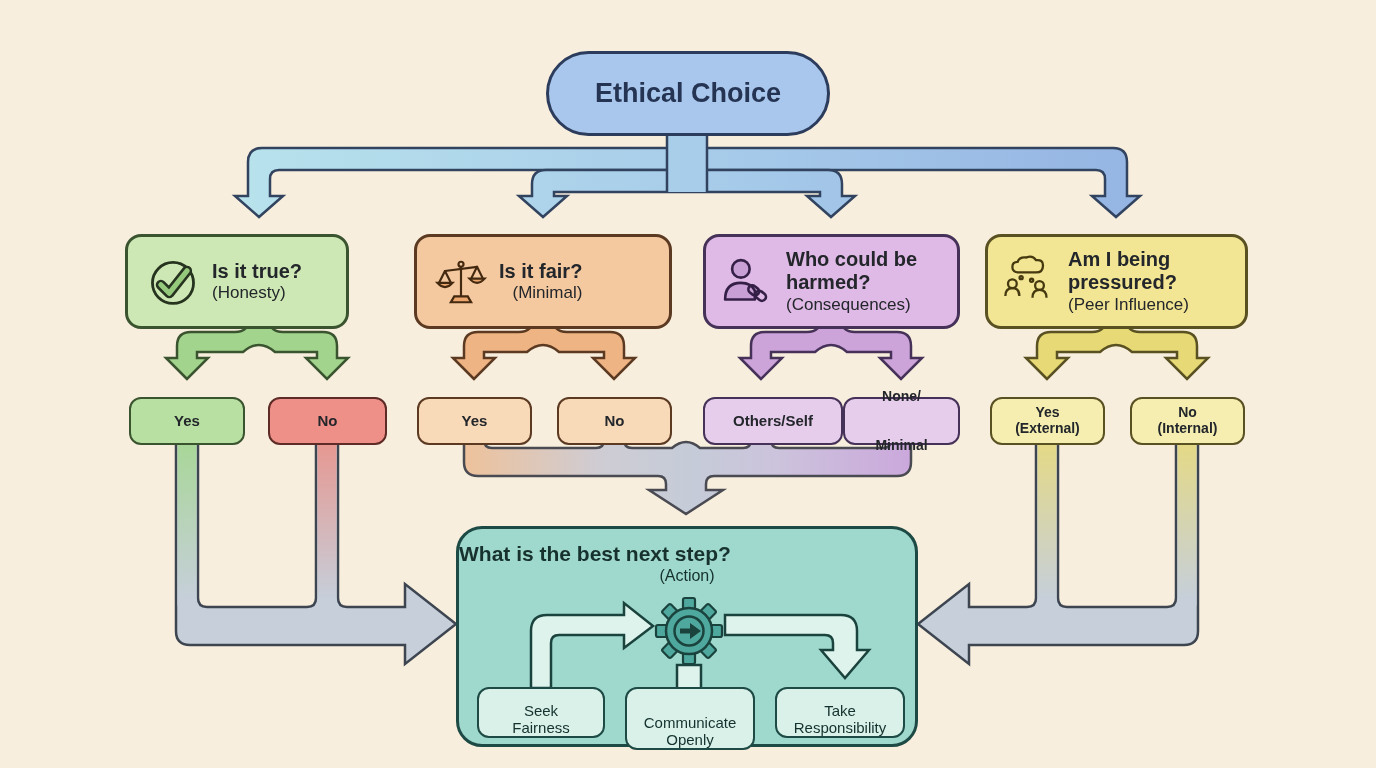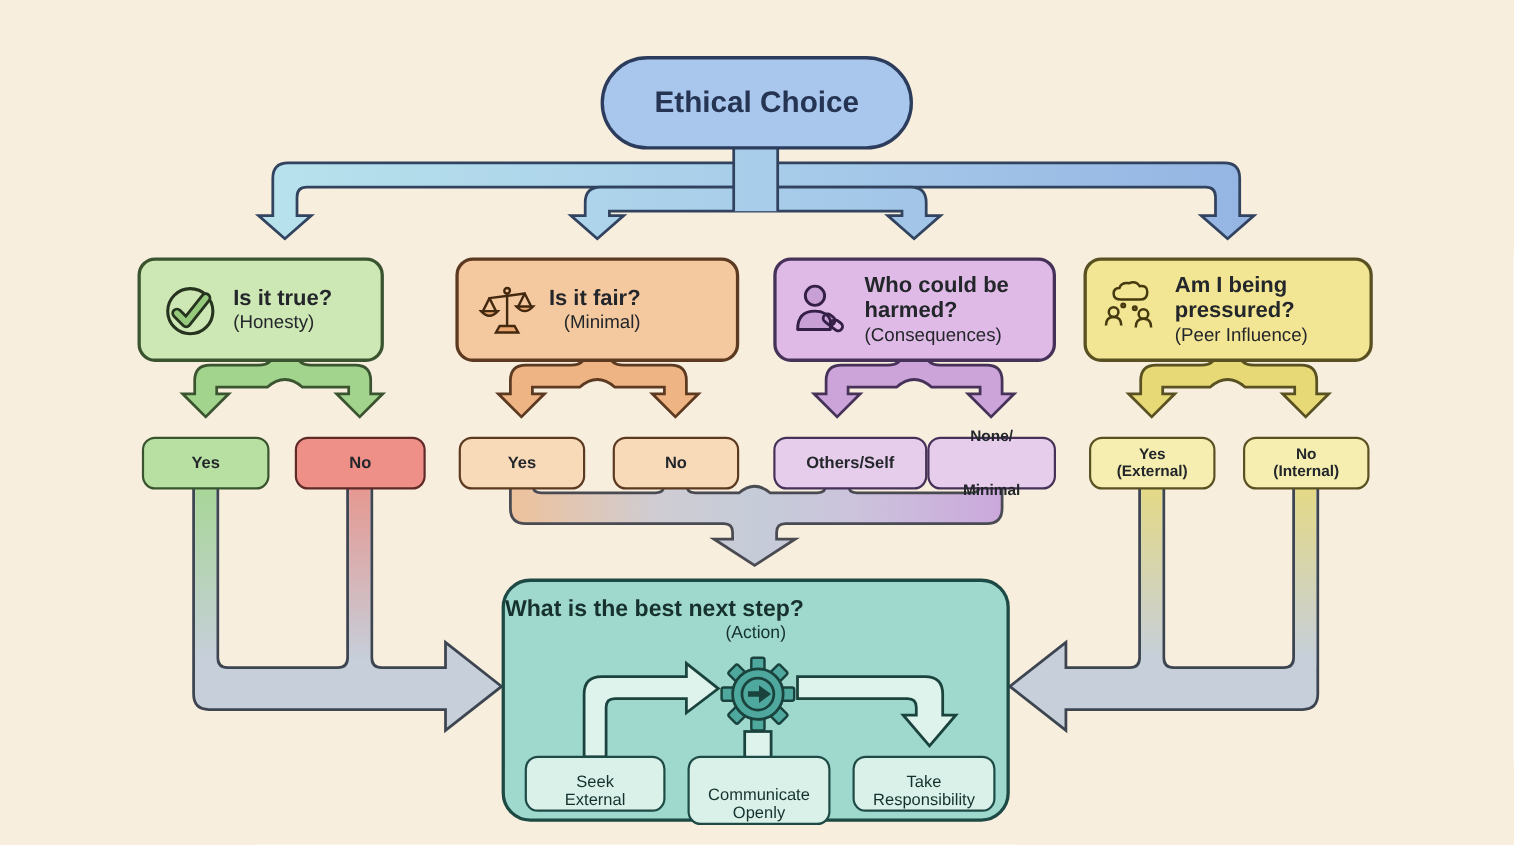--- a/index.html
+++ b/index.html
@@ -233,21 +233,21 @@
           <rect x="-6" y="-33" width="12" height="13" rx="2" transform="rotate(315)"></rect>
         </g>
         <circle r="23" fill="#4fa89e" stroke="#1b433d" stroke-width="2.5"></circle>
         <circle r="14.5" fill="none" stroke="#1b433d" stroke-width="2.5"></circle>
         <path d="M -9,-2.5 L 1,-2.5 L 1,-8 L 12,0 L 1,8 L 1,2.5 L -9,2.5 Z" fill="#1b433d"></path>
       </g>
     </svg>
 
     <div class="step" style="left:18px;top:158px;width:128px;height:51px;">
       <span>Seek</span>
-      <span>External</span>
+      <span>Fairness</span>
     </div>
     <div class="step" style="left:166px;top:158px;width:130px;height:63px;">
       <span>Communicate</span>
       <span>Openly</span>
     </div>
     <div class="step" style="left:316px;top:158px;width:130px;height:51px;">
       <span>Take</span>
       <span>Responsibility</span>
     </div>
   </div>

